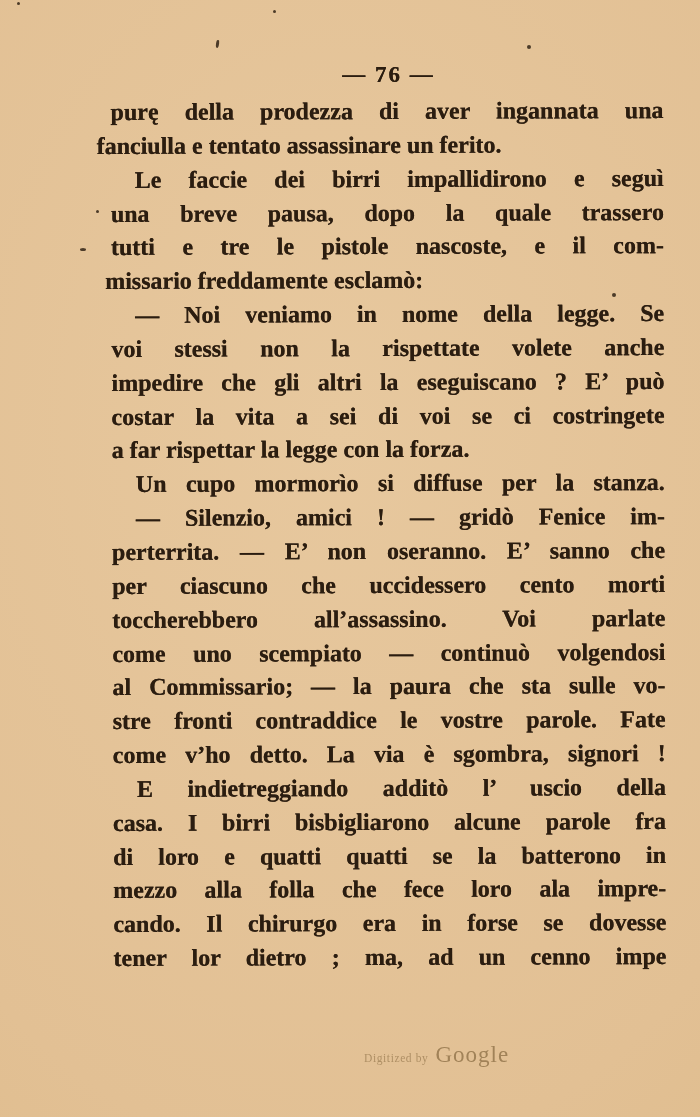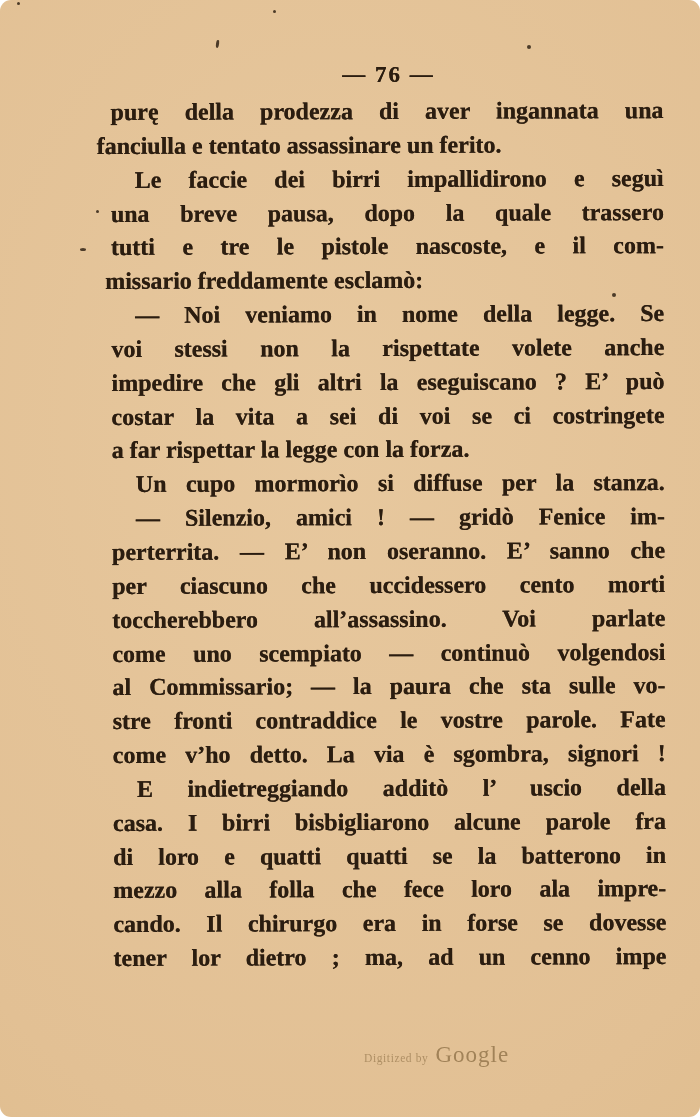--- a/index.html
+++ b/index.html
@@ -14,21 +14,20 @@
     position: relative;
     width: 700px;
     height: 1117px;
     background:
       radial-gradient(140% 120% at 48% 38%,
         #e7c89e 0%,
         var(--paper, #e2c094) 55%,
         #dab782 100%);
     font-family: "Liberation Serif", "DejaVu Serif", serif;
     color: var(--ink, #2b1d10);
-    border-radius: 11px;
   }
   .page-number {
     position: absolute;
     left: 112px;
     top: 62px;
     width: 553px;
     text-align: center;
     font-size: 23px;
     font-weight: 700;
     letter-spacing: 2px;

